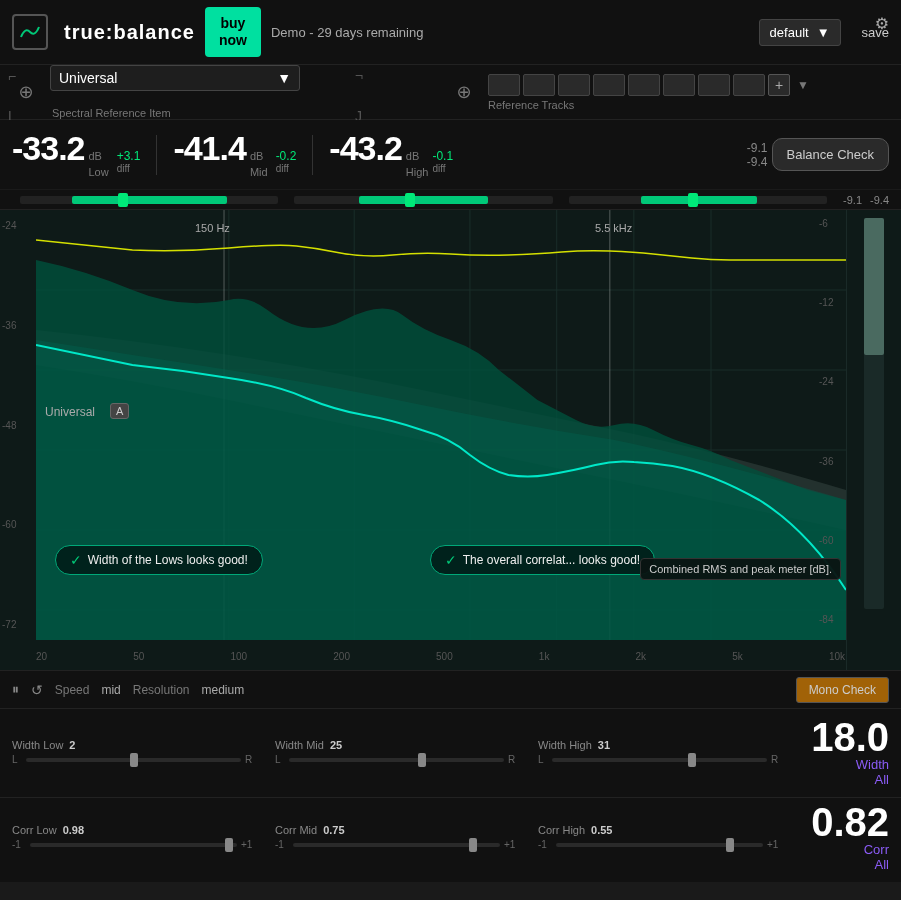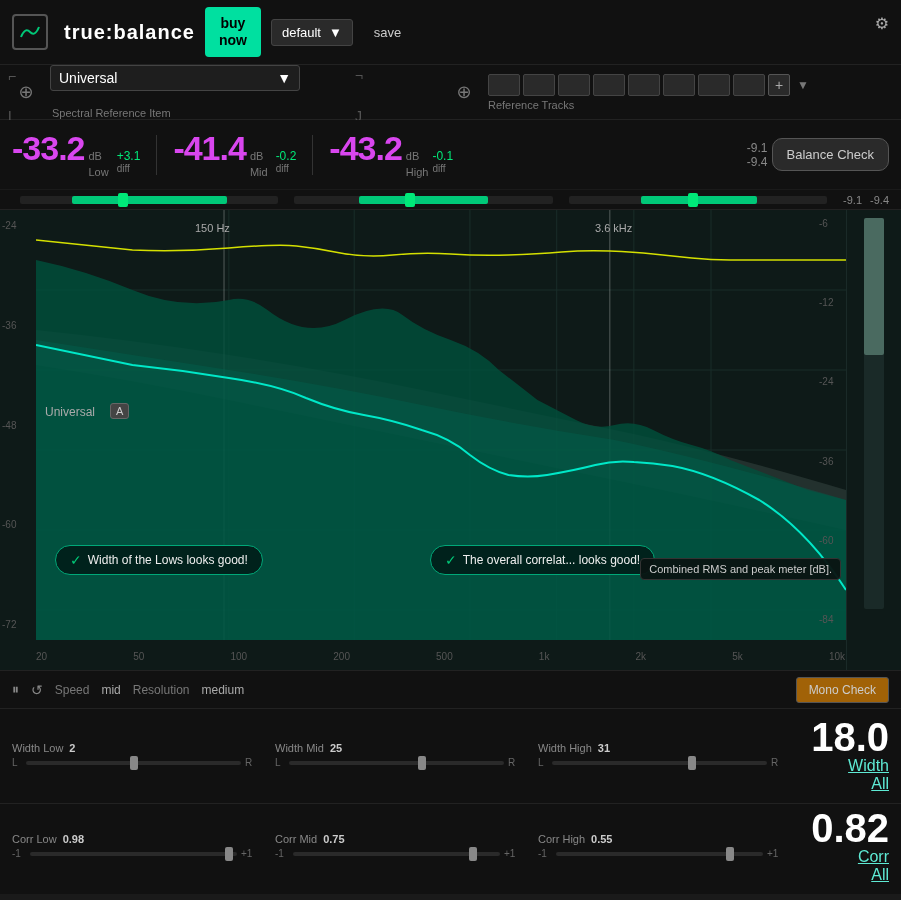--- a/index.html
+++ b/index.html
@@ -184,21 +184,21 @@
       height: 70px;
       display: flex;
       align-items: center;
       padding: 0 12px;
       border-bottom: 1px solid #1a1a1a;
       position: relative;
     }
     .meter-value {
       font-size: 36px;
       font-weight: bold;
-      color: #d946ef;
+      color: #ffffff;
       letter-spacing: -1px;
     }
     .meter-label-col {
       display: flex;
       flex-direction: column;
       font-size: 11px;
       color: #777;
       line-height: 1.4;
     }
     .meter-sep {
@@ -433,23 +433,22 @@
       flex-direction: column;
       align-items: flex-end;
     }
     .big-number {
       font-size: 40px;
       font-weight: bold;
       color: #fff;
       line-height: 1;
     }
     .big-label {
-      font-size: 16px;
-      color: #5eead4;
-      text-decoration: underline;
+      font-size: 13px;
+      color: #8b5cf6;
     }
 
     
     .tooltip-box {
       position: absolute;
       background: rgba(10,20,18,0.95);
       border: 1px solid #333;
       border-radius: 4px;
       padding: 4px 8px;
       font-size: 11px;
@@ -467,20 +466,21 @@
     <div class="logo-area">
       <div class="logo-icon">
         <svg width="22" height="18" viewBox="0 0 22 18">
           <path d="M2,14 Q6,4 11,9 Q16,14 20,4" stroke="#00c878" stroke-width="2" fill="none"></path>
         </svg>
       </div>
       <span class="logo-text">true:balance</span>
     </div>
     <button class="buy-now-btn" style="white-space:pre-line;">buy
 now</button>
+    <span class="demo-text">Demo - 29 days remaining</span>
     <div class="preset-area">
       <div class="preset-dropdown">
         <span>default</span>
         <span>▼</span>
       </div>
       <button class="save-btn">save</button>
     </div>
   </div>
 
   <div class="second-row">
@@ -625,21 +625,21 @@
       <path d="M0,50 Q50,60 100,80 Q150,100 200,90 Q220,85 240,100 Q280,130 320,110 Q360,90 380,105 Q400,120 430,130 Q460,140 480,160 Q500,175 520,190 Q540,200 560,210 Q580,220 600,215 Q620,210 640,220 Q660,230 680,235 Q700,240 720,250 Q760,265 800,280 Q820,285 840,290 L840,430 L0,430 Z" fill="rgba(0,80,60,0.8)"></path>
 
       <path d="M0,130 Q100,145 200,160 Q300,175 400,195 Q500,215 600,230 Q700,250 840,290 L840,430 L0,430 Z" fill="rgba(0,100,80,0.4)"></path>
 
       <path d="M0,30 Q50,35 100,40 Q150,42 200,38 Q250,34 270,36 Q290,38 310,42 Q340,48 370,45 Q400,42 430,44 Q460,46 490,45 Q520,44 545,42 Q570,40 595,41 Q620,42 640,44 Q660,46 680,48 Q700,50 720,50 Q760,50 800,50 Q820,50 840,50" stroke="#d4e000" stroke-width="1.5" fill="none"></path>
 
       <path d="M0,135 Q50,145 100,155 Q150,160 200,168 Q250,175 280,188 Q310,200 340,205 Q370,210 400,220 Q430,228 450,245 Q470,260 490,265 Q510,268 530,265 Q560,260 580,255 Q600,250 620,252 Q640,253 660,256 Q700,263 750,290 Q800,320 840,380" stroke="#00e8c8" stroke-width="2" fill="none"></path>
     </svg>
 
     <div class="freq-label" style="left:195px;top:12px;">150 Hz</div>
-    <div class="freq-label" style="left:595px;top:12px;">3.6 kHz</div>
+    <div class="freq-label" style="left:595px;top:12px;">5.5 kHz</div>
 
     <div class="chart-label-universal">Universal</div>
     <div class="chart-label-a">A</div>
 
     <div class="notif-badge" style="left:55px;bottom:95px;">
       <span class="notif-check">✓</span>
       <span>Width of the Lows looks good!</span>
     </div>
     <div class="notif-badge" style="left:430px;bottom:95px;">
       <span class="notif-check">✓</span>

